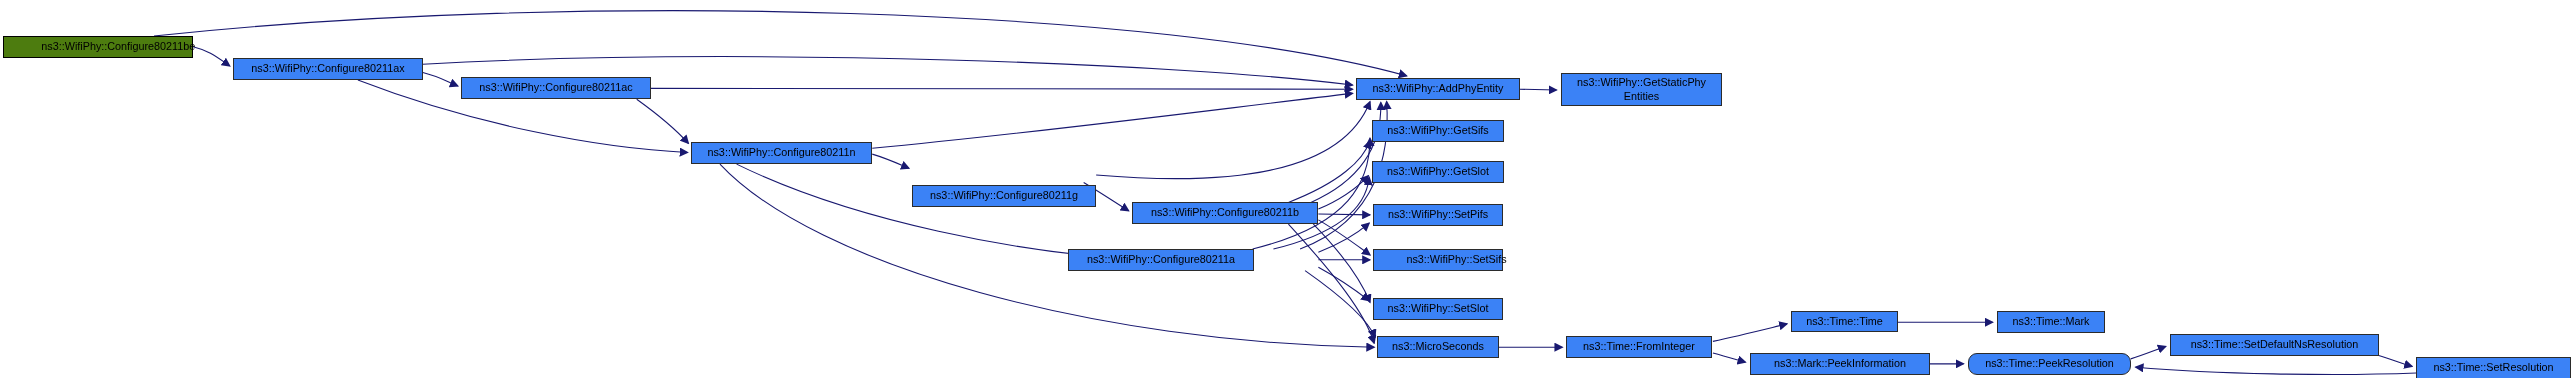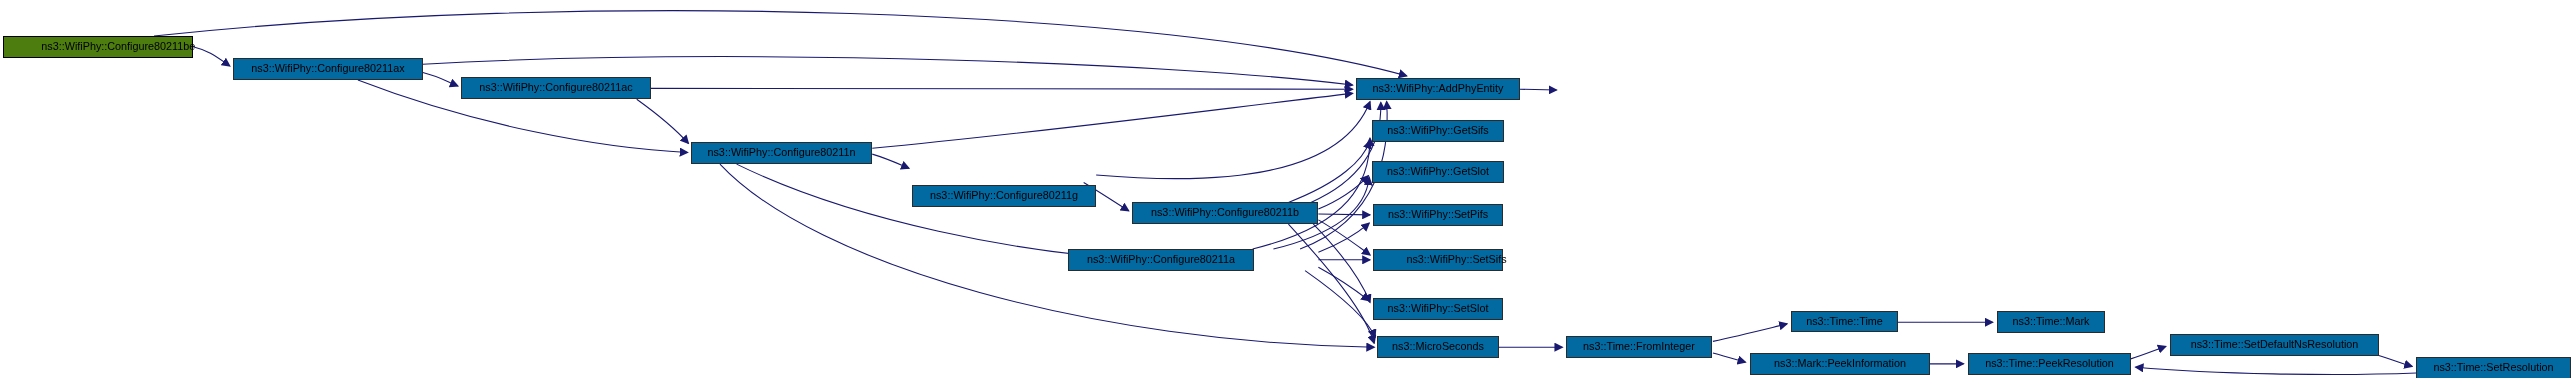--- a/index.html
+++ b/index.html
@@ -8,21 +8,21 @@
     width:2576px;height:379px;
     background:#ffffff;
     font-family:"Liberation Sans", sans-serif;
     overflow:hidden;
   }
   #edges{position:absolute;left:0;top:0;width:2576px;height:379px;}
   .node{
     position:absolute;
     box-sizing:border-box;
     display:flex;align-items:center;justify-content:center;
-    background:#0369a1;
+    background:#3b82f6;
     border:0.8px solid #2b2b2b;
     color:#000000;
     font-size:10.8px;
     line-height:13.3px;
     text-align:center;
     white-space:pre-line;
     cursor:pointer;
   }
   .node-root{
     background:#4d7c0f;
@@ -81,28 +81,30 @@
   </svg>
 
   <div class="node node-root" style="left:3.3px;top:36px;width:190px;height:21.6px;">ns3::WifiPhy::Configure80211be</div>
   <div class="node" style="left:233px;top:58px;width:190px;height:21.6px;">ns3::WifiPhy::Configure80211ax</div>
   <div class="node" style="left:461px;top:77px;width:190px;height:21.6px;">ns3::WifiPhy::Configure80211ac</div>
   <div class="node" style="left:691px;top:142px;width:181px;height:21.6px;">ns3::WifiPhy::Configure80211n</div>
   <div class="node" style="left:912px;top:161px;width:184px;height:21.6px;margin-top:24px;">ns3::WifiPhy::Configure80211g</div>
   <div class="node" style="left:1132px;top:202px;width:186px;height:21.6px;">ns3::WifiPhy::Configure80211b</div>
   <div class="node" style="left:1068px;top:249px;width:186px;height:21.6px;">ns3::WifiPhy::Configure80211a</div>
   <div class="node" style="left:1356px;top:78px;width:164px;height:21.6px;">ns3::WifiPhy::AddPhyEntity</div>
+  <div class="node" style="left:1561px;top:73px;width:161px;height:33px;">ns3::WifiPhy::GetStaticPhy
+Entities</div>
   <div class="node" style="left:1372px;top:120px;width:132px;height:21.6px;">ns3::WifiPhy::GetSifs</div>
   <div class="node" style="left:1372px;top:161px;width:132px;height:21.6px;">ns3::WifiPhy::GetSlot</div>
   <div class="node" style="left:1373px;top:204px;width:130px;height:21.6px;">ns3::WifiPhy::SetPifs</div>
   <div class="node" style="left:1373px;top:249px;width:130px;height:21.6px;padding-left:37px;">ns3::WifiPhy::SetSifs</div>
   <div class="node" style="left:1373px;top:298px;width:130px;height:21.6px;">ns3::WifiPhy::SetSlot</div>
   <div class="node" style="left:1377px;top:336px;width:122px;height:21.6px;">ns3::MicroSeconds</div>
   <div class="node" style="left:1566px;top:336px;width:146px;height:21.6px;">ns3::Time::FromInteger</div>
   <div class="node" style="left:1791px;top:311px;width:107px;height:21px;">ns3::Time::Time</div>
   <div class="node" style="left:1997px;top:311px;width:108px;height:21.6px;">ns3::Time::Mark</div>
   <div class="node" style="left:1750px;top:353px;width:180px;height:21.6px;">ns3::Mark::PeekInformation</div>
-  <div class="node" style="left:1968px;top:353px;width:163px;height:21.6px;">ns3::Time::PeekResolution</div>
+  <div class="node" style="left:1968px;top:353px;width:163px;height:21.6px;border-radius:9px;">ns3::Time::PeekResolution</div>
   <div class="node" style="left:2170px;top:334px;width:209px;height:21.6px;">ns3::Time::SetDefaultNsResolution</div>
   <div class="node" style="left:2416px;top:357px;width:155px;height:21.6px;">ns3::Time::SetResolution</div>
 
 </div>
 
 
 </body></html>

